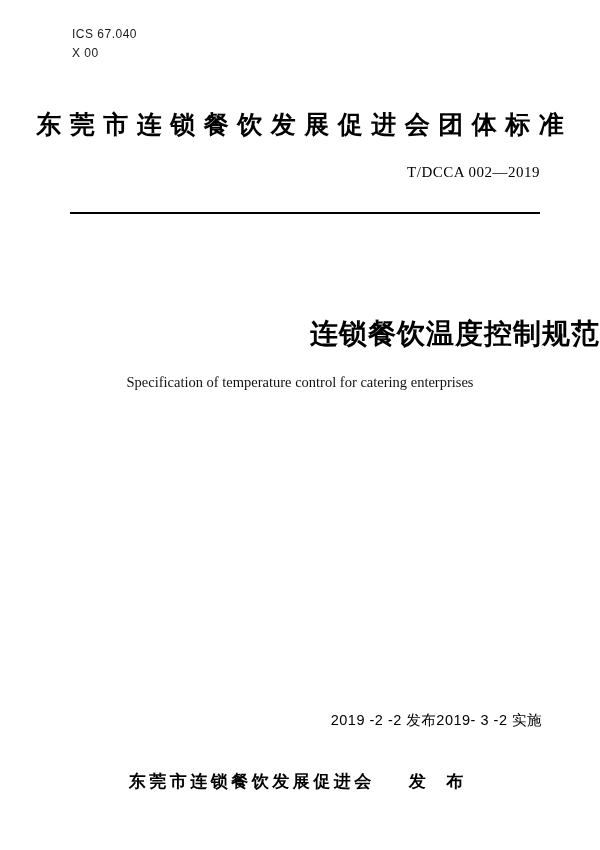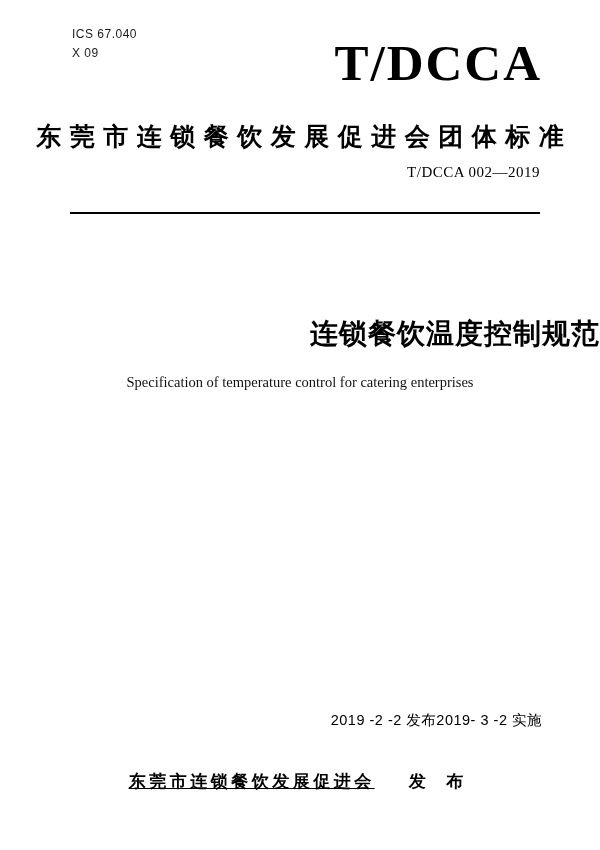--- a/index.html
+++ b/index.html
@@ -31,21 +31,21 @@
     top: 38px;
     right: 58px;
     font-family: "Liberation Serif", serif;
     font-weight: bold;
     font-size: 51px;
     letter-spacing: 2px;
     line-height: 1;
   }
   .org-heading {
     position: absolute;
-    top: 120px;
+    top: 108px;
     left: 0;
     width: 100%;
     text-align: center;
     font-size: 25px;
     font-weight: bold;
     letter-spacing: 8.5px;
     text-indent: 8.5px;
     white-space: nowrap;
   }
   .standard-number {
@@ -102,37 +102,35 @@
     width: 100%;
     display: flex;
     justify-content: center;
     align-items: baseline;
     gap: 34px;
     font-size: 17px;
     font-weight: bold;
   }
   .publisher-name {
     letter-spacing: 3.5px;
-    text-decoration: underline;
   }
   .publish-label {
     letter-spacing: 8px;
   }
 </style>
 </head>
 <body>
 
 <div class="page">
 
   <div class="ics-block">
     <div>ICS 67.040</div>
-    <div>X 09</div>
+    <div>X 00</div>
   </div>
 
-  <div class="logo">T/DCCA</div>
 
   <div class="org-heading">东莞市连锁餐饮发展促进会团体标准</div>
 
   <div class="standard-number">T/DCCA 002—2019</div>
 
   <div class="rule"></div>
 
   <div class="doc-title">连锁餐饮温度控制规范</div>
 
   <div class="doc-title-en">Specification of temperature control for catering enterprises</div>

